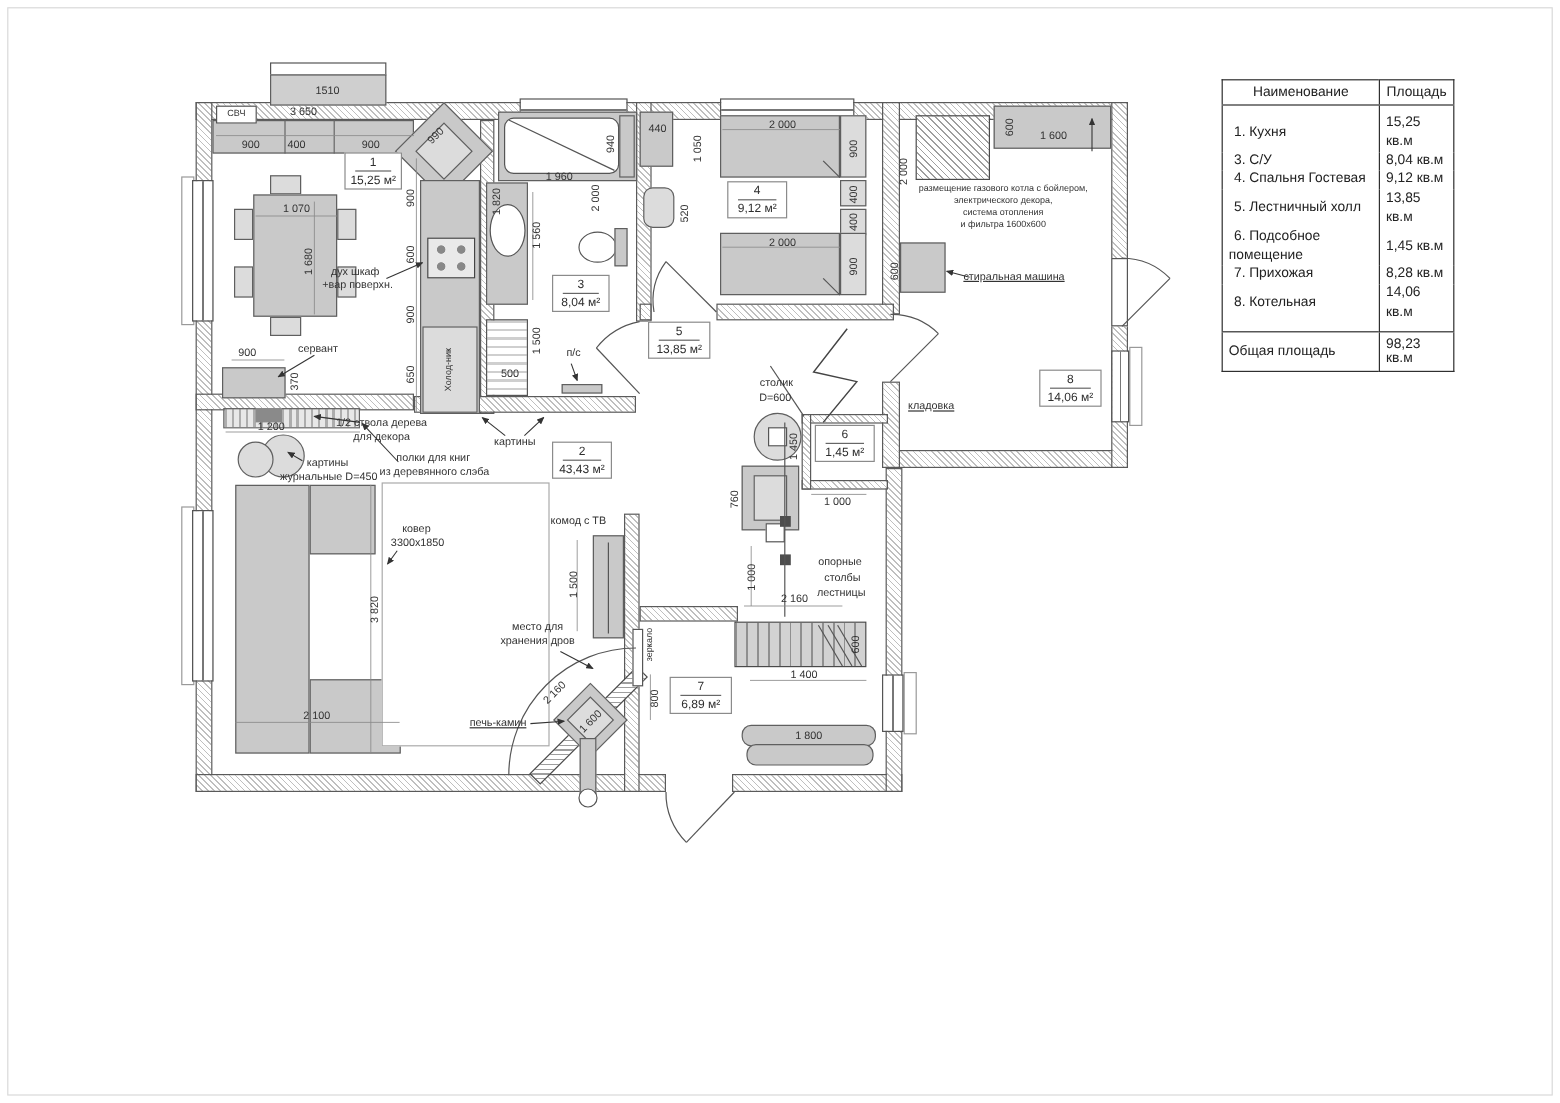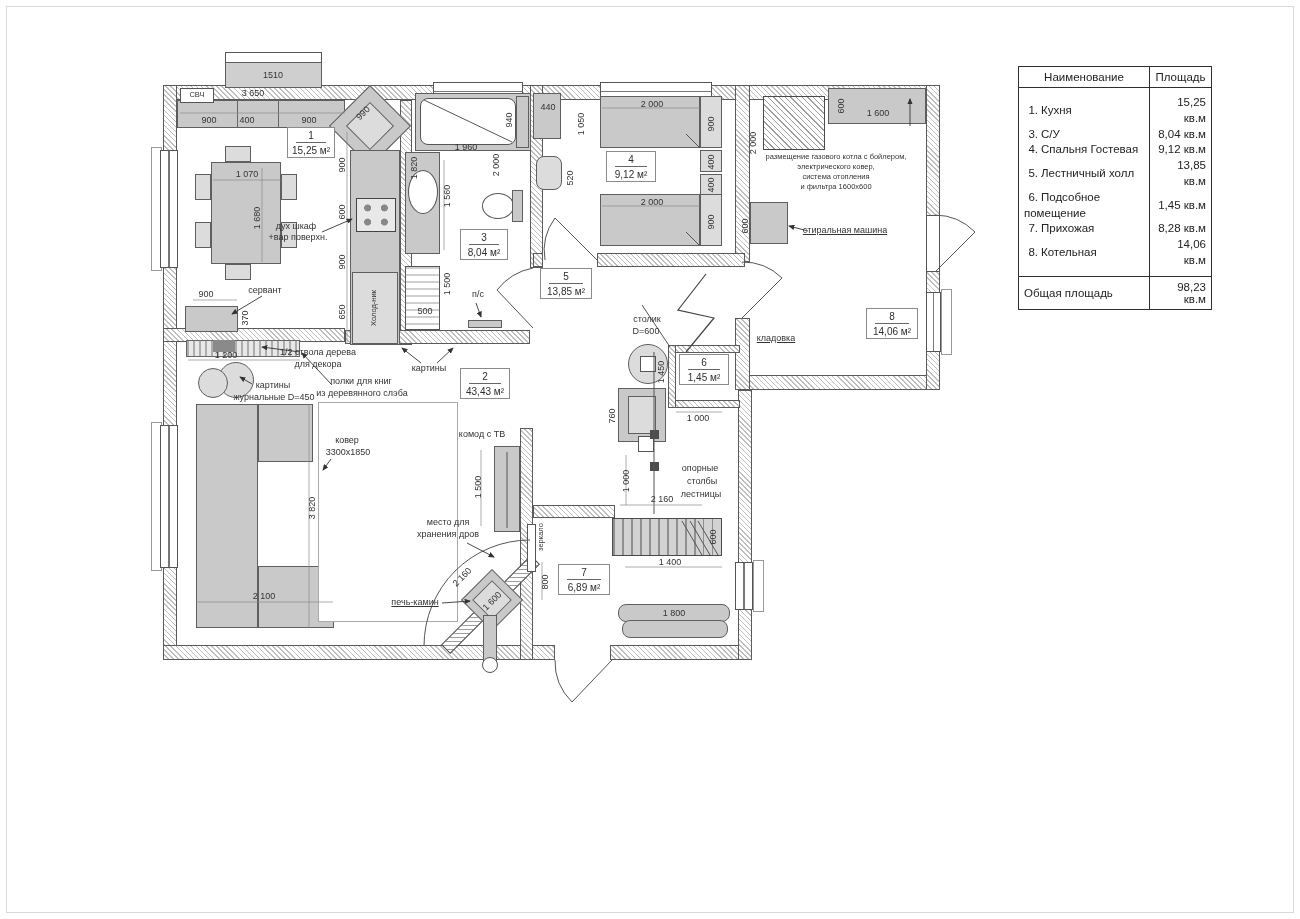--- a/index.html
+++ b/index.html
@@ -44,21 +44,21 @@
   
   #legend{position:absolute;left:1018px;top:66px;width:194px;border-collapse:collapse;
           border:1.5px solid #2f2f2f;font-size:11.5px;color:#222}
   #legend th{border-bottom:1.5px solid #2f2f2f;font-weight:normal;padding:4px 2px;text-align:center}
   #legend .acol{border-left:1.5px solid #2f2f2f}
   #legend tbody td{padding:0 5px;line-height:15.8px}
   #legend tbody tr:first-child td{padding-top:7px}
   #legend tbody tr:last-child td{padding-bottom:7px}
   #legend tfoot td{border-top:1.5px solid #2f2f2f;padding:4px 5px}
   #legend .num{display:inline-block;width:14px;text-align:right;margin-right:3px}
-  #legend .ar{text-align:right}
+  #legend .ar{}
 </style>
 </head>
 <body>
 
 <div id="canvas">
   <div class="frame"></div>
 
   <div class="wall" style="left:163px;top:85px;width:777px;height:15px"></div>
   <div class="wall" style="left:163px;top:85px;width:14px;height:575px"></div>
   <div class="wall" style="left:163px;top:645px;width:392px;height:15px"></div>
@@ -309,21 +309,21 @@
   <span class="lbl" style="left:448px;top:534px">хранения дров</span>
   <span class="lbl u" style="left:415px;top:602px">печь-камин</span>
   <span class="lbl v sm" style="left:541px;top:537px">зеркало</span>
   <span class="lbl" style="left:478px;top:294px">п/с</span>
   <span class="lbl" style="left:647px;top:319px">столик</span>
   <span class="lbl" style="left:646px;top:331px">D=600</span>
   <span class="lbl" style="left:700px;top:468px">опорные</span>
   <span class="lbl" style="left:702px;top:481px">столбы</span>
   <span class="lbl" style="left:701px;top:494px">лестницы</span>
   <span class="lbl sm" style="left:836px;top:157px">размещение газового котла с бойлером,</span>
-  <span class="lbl sm" style="left:836px;top:167px">электрического ковер,</span>
+  <span class="lbl sm" style="left:836px;top:167px">электрического декора,</span>
   <span class="lbl sm" style="left:836px;top:177px">система отопления</span>
   <span class="lbl sm" style="left:836px;top:187px">и фильтра 1600х600</span>
   <span class="lbl u" style="left:845px;top:230px">стиральная машина</span>
   <span class="lbl u" style="left:776px;top:338px">кладовка</span>
 
   <div class="rbox" style="left:287px;top:127px;width:48px">
     <span class="rnum">1</span>
     <span class="rarea">15,25 м²</span>
   </div>
   <div class="rbox" style="left:460px;top:368px;width:50px">

